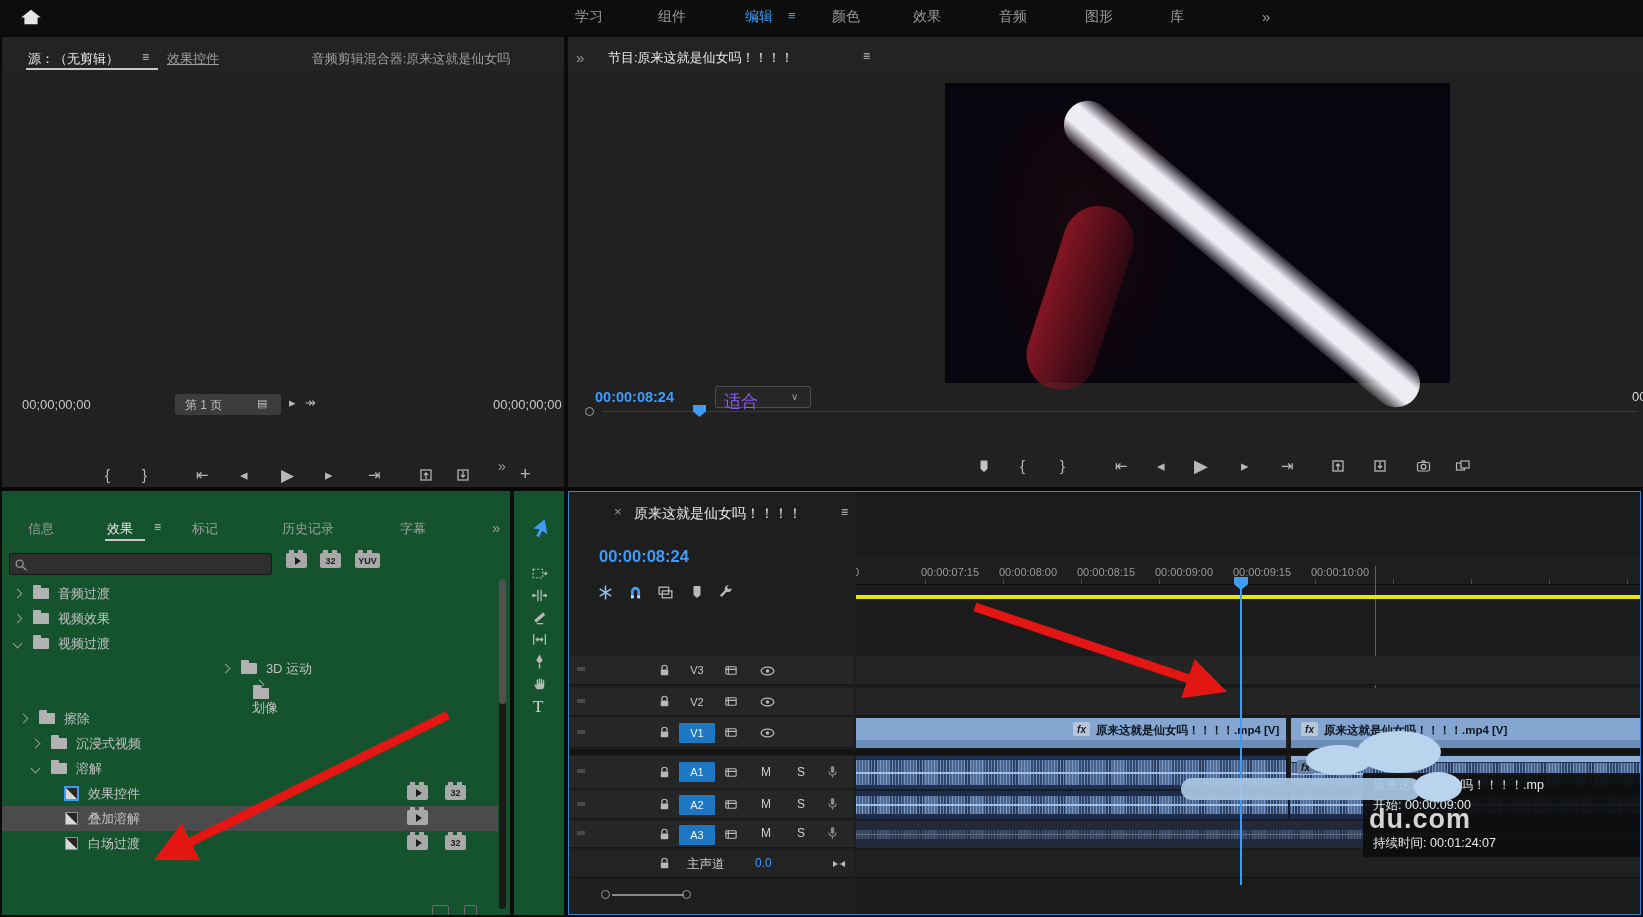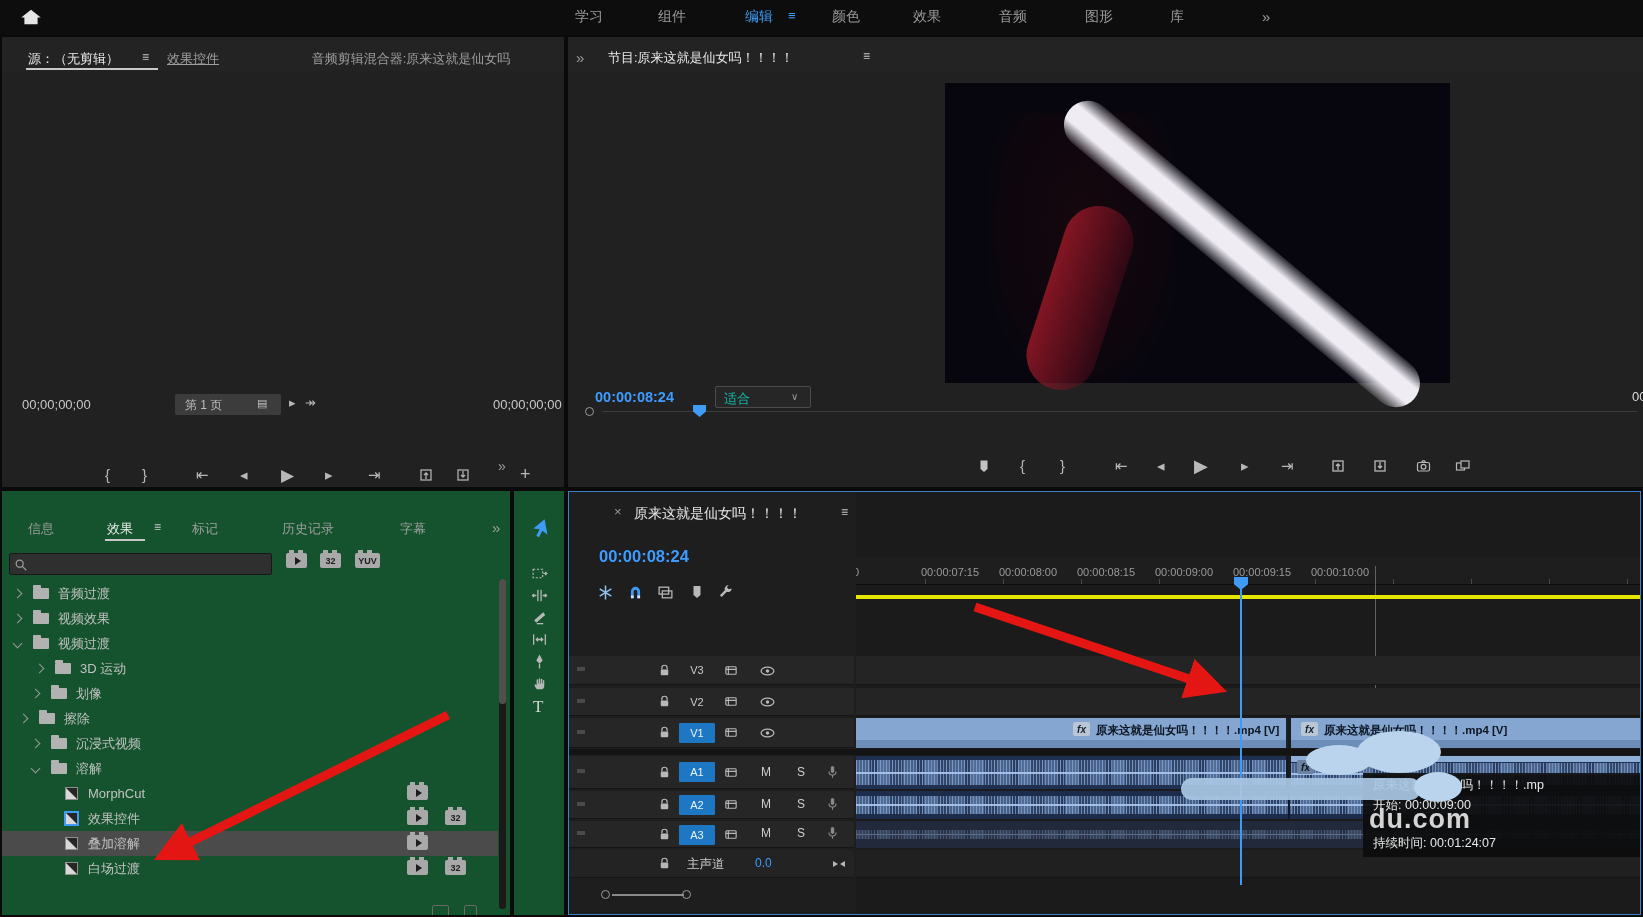--- a/index.html
+++ b/index.html
@@ -135,21 +135,21 @@
       radial-gradient(ellipse 210px 160px at 55px 265px, rgba(60,10,25,.85), transparent 72%),
       linear-gradient(100deg, #140librar60c 0%, #0a0714 55%, #0c1024 100%);
       background-color:#07060f;">
     <div class="p" style="left:45px;top:30px;width:185px;height:270px;background:radial-gradient(ellipse at 50% 42%, rgba(22,7,14,.96), rgba(18,6,12,.6) 62%, transparent 78%);"></div>
     <div class="p" style="left:140px;top:8px;width:450px;height:48px;border-radius:24px;transform:rotate(40deg);transform-origin:0 0;background:linear-gradient(to bottom, rgba(235,232,242,.15), #efecf4 32% 68%, rgba(235,232,242,.15));"></div>
     <div class="p" style="left:100px;top:120px;width:70px;height:190px;border-radius:40px;transform:rotate(18deg);background:linear-gradient(to right, rgba(160,25,40,.8), rgba(90,12,28,.4));"></div>
   </div>
 
   <span class="t tc-blue" style="left:27px;top:352px;font-size:14.5px;">00:00:08:24</span>
   <div class="p" style="left:147px;top:349px;width:96px;height:22px;background:#262626;border:1px solid #4c4c4c;border-radius:2px;">
-    <span class="t" style="left:8px;top:3px;color:#14b8a6;font-size:13px;">适合</span>
+    <span class="t" style="left:8px;top:3px;color:#8b5cf6;font-size:17px;">适合</span>
     <span class="t" style="left:75px;top:4px;color:#9a9a9a;font-size:10px;">∨</span>
   </div>
   <span class="t" style="left:1064px;top:352px;width:11px;overflow:hidden;color:#dcdcdc;font-size:13px;">00</span>
 
   <div class="circ" style="left:17px;top:370px;"></div>
   <div class="p" style="left:34px;top:374px;width:1035px;height:1px;background:#3c3c3c;"></div>
   <div class="p" style="left:125px;top:368px;width:13px;height:12px;background:#3f9bf4;clip-path:polygon(0 0,100% 0,100% 55%,50% 100%,0 55%);"></div>
 
   <svg class="ic" width="16" height="16" viewBox="0 0 16 16" style="left:408px;top:421px;">
     <path d="M4.5 2.5h7v8.5l-3.5 3-3.5-3z" fill="#c2c2c2"></path>
@@ -215,51 +215,44 @@
     <div class="trow" style="padding-left:12px;">
       <span class="tw closed"></span>
         <span class="folder"></span>
         <span>视频效果</span>
     </div>
     <div class="trow" style="padding-left:12px;">
       <span class="tw open"></span>
         <span class="folder"></span>
         <span>视频过渡</span>
     </div>
-    <div class="trow" style="padding-left:34px;">
+    <div class="trow" style="padding-left:34px;justify-content:center;">
       <span class="tw closed"></span>
         <span class="folder"></span>
         <span>3D 运动</span>
+    </div>
+    <div class="trow" style="padding-left:30px;flex-direction:column;">
+      <span class="tw closed"></span>
+        <span class="folder"></span>
+        <span>划像</span>
+    </div>
+    <div class="trow" style="padding-left:18px;">
+      <span class="tw closed"></span>
+        <span class="folder"></span>
+        <span>擦除</span>
     </div>
     <div class="trow" style="padding-left:30px;">
       <span class="tw closed"></span>
         <span class="folder"></span>
-        <span>划像</span>
-    </div>
-    <div class="trow" style="padding-left:18px;">
-      <span class="tw closed"></span>
-        <span class="folder"></span>
-        <span>擦除</span>
-    </div>
-    <div class="trow" style="padding-left:30px;">
-      <span class="tw closed"></span>
-        <span class="folder"></span>
         <span>沉浸式视频</span>
     </div>
     <div class="trow" style="padding-left:30px;">
       <span class="tw open"></span>
         <span class="folder"></span>
         <span>溶解</span>
-    </div>
-    <div class="trow" style="padding-left:63px;">
-      <span class="fxsq"></span>
-        <span>MorphCut</span>
-      <span class="lego" style="left:405px;">
-          <span class="tri"></span>
-        </span>
     </div>
     <div class="trow" style="padding-left:63px;">
       <span class="fxsq def"></span>
         <span>效果控件</span>
       <span class="lego" style="left:405px;">
           <span class="tri"></span>
         </span>
       <span class="lego" style="left:443px;">
           <span>32</span>
         </span>

